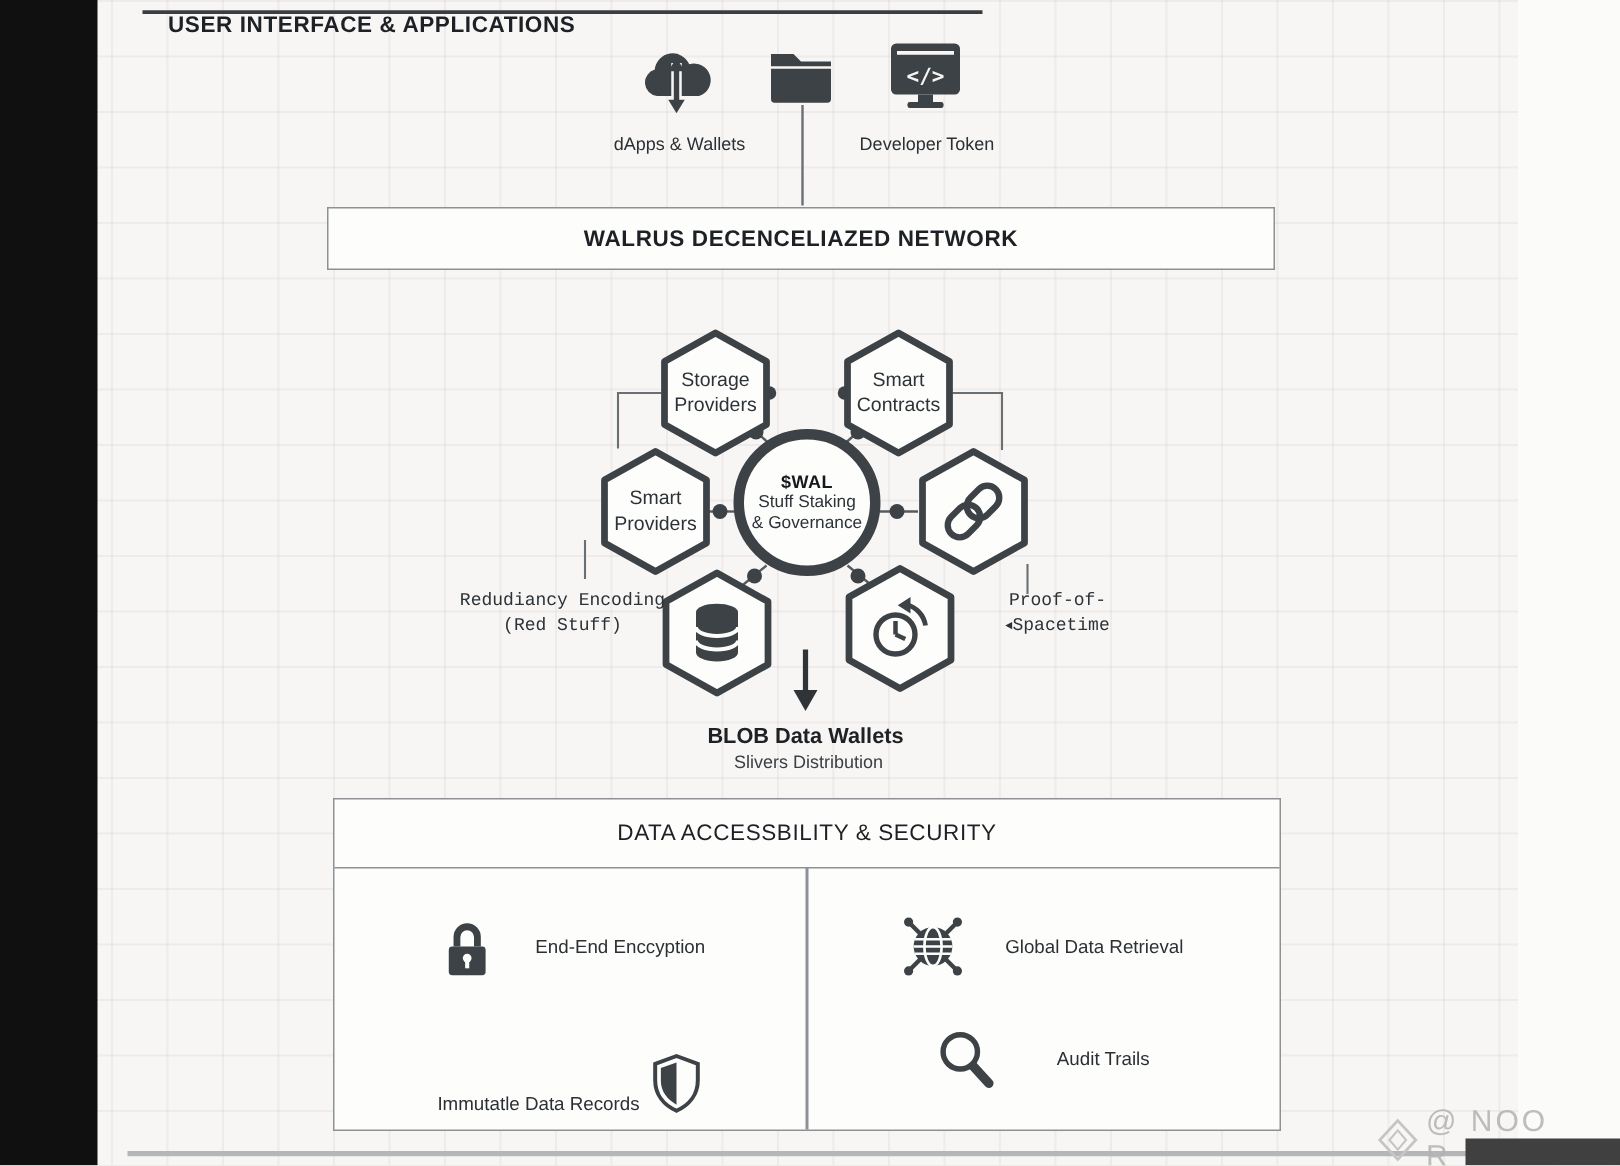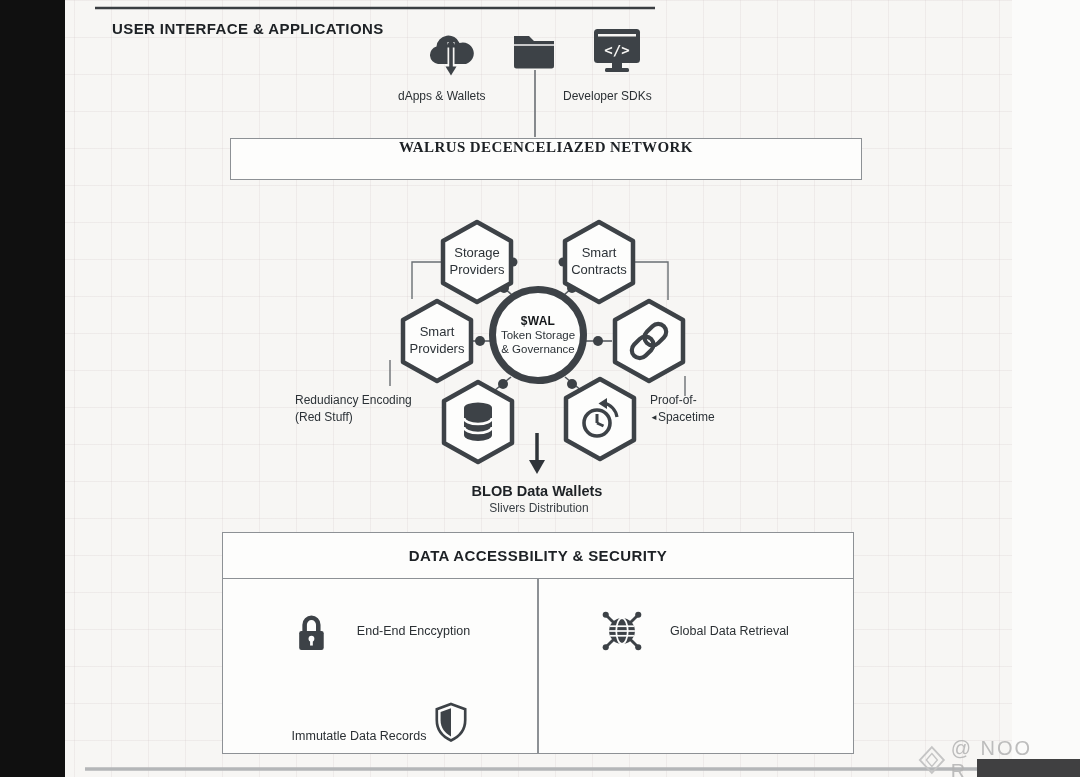--- a/index.html
+++ b/index.html
@@ -9,37 +9,37 @@
     background-image:
       linear-gradient(rgba(205,195,198,0.22) 1px, transparent 1px),
       linear-gradient(90deg, rgba(205,195,198,0.22) 1px, transparent 1px);
     background-size:37px 37px;
     font-family:"Liberation Sans", sans-serif;
     color:#2f353a;
   }
   .abs{position:absolute;}
   .leftbar{left:0;top:0;width:65px;height:777px;background:#101010;}
   .rightwhite{left:1012px;top:0;width:68px;height:777px;background:#fbfbfa;}
-  .page-title{left:112px;top:20px;font-size:15px;font-weight:bold;color:#1d2125;letter-spacing:0.4px;}
-  .icon-label{font-size:12px;color:#2b3034;}
+  .page-title{left:112px;top:8px;font-size:15px;font-weight:bold;color:#1d2125;letter-spacing:0.4px;}
+  .icon-label{font-size:12px;color:#2b3034;text-align:center;}
   .box{background:#fdfdfc;border:1.5px solid #8d9195;}
-  .walrus-box{left:230px;top:138px;width:630px;height:40px;display:flex;justify-content:center;font-family:Liberation Serif, serif;}
+  .walrus-box{left:218px;top:138px;width:630px;height:40px;display:flex;align-items:center;justify-content:center;}
   .walrus-title{font-size:15px;font-weight:bold;color:#1d2125;letter-spacing:0.4px;}
   .hex{width:76px;height:88px;}
   .hex .hex-label{position:absolute;left:0;top:0;width:76px;height:88px;display:flex;flex-direction:column;align-items:center;justify-content:center;font-size:13px;line-height:1.3;color:#2c3237;text-align:center;}
   .hex .hex-icon{position:absolute;left:0;top:0;width:76px;height:88px;display:flex;align-items:center;justify-content:center;}
   .circle{left:489px;top:286px;width:84px;height:84px;border:7px solid #3d4247;border-radius:50%;background:#fdfdfc;display:flex;flex-direction:column;align-items:center;justify-content:center;text-align:center;}
   .token{font-size:12px;font-weight:bold;color:#16191c;letter-spacing:0.3px;}
   .token-sub{font-size:11.5px;color:#2c3237;line-height:1.25;}
-  .side-label{font-size:12px;color:#2c3237;line-height:1.4;}
+  .side-label{font-size:12px;color:#2c3237;text-align:center;line-height:1.4;font-family:Liberation Mono, monospace;}
   .blob-title{left:437px;top:483px;width:200px;text-align:center;font-size:14.5px;font-weight:bold;color:#1d2125;}
   .blob-sub{left:439px;top:501px;width:200px;text-align:center;font-size:12px;color:#3a4045;}
   .sec-box{left:222px;top:532px;width:630px;height:220px;}
   .sec-header{position:absolute;left:0;top:0;width:100%;height:45px;border-bottom:1.5px solid #8d9195;display:flex;align-items:center;justify-content:center;}
-  .sec-title{font-size:15px;font-weight:bold;color:#1d2125;letter-spacing:0.4px;}
+  .sec-title{font-size:15px;font-weight:normal;color:#1d2125;letter-spacing:0.4px;}
   .sec-divider{position:absolute;left:314px;top:45px;width:1.5px;height:175px;background:#8d9195;}
   .sec-cell{position:absolute;display:flex;align-items:center;justify-content:center;}
   .sec-label{font-size:12.5px;color:#2b3034;}
   .watermark{left:918px;top:737px;width:150px;display:flex;align-items:center;gap:5px;color:#c9c9c9;}
   .watermark-text{font-size:20px;letter-spacing:2px;color:rgba(178,178,178,0.85);font-weight:400;}
   .corner-bar{left:977px;top:759px;width:103px;height:18px;background:#404041;}
   svg{display:block;}
 </style>
 </head>
 <body>
@@ -99,21 +99,21 @@
 
   <div class="abs" style="left:591px;top:27px;">
     <svg width="52" height="49" viewBox="0 0 52 49">
       <rect x="3" y="2" width="46" height="34" rx="3.5" fill="#3d4247"></rect>
       <rect x="7" y="7" width="38" height="2.5" fill="#f7f6f4"></rect>
       <text x="26" y="28" text-anchor="middle" font-family="DejaVu Sans Mono, monospace" font-size="14" font-weight="bold" fill="#f7f6f4">&lt;/&gt;</text>
       <rect x="21" y="36" width="10" height="5" fill="#3d4247"></rect>
       <rect x="14" y="41" width="24" height="4" rx="1.5" fill="#3d4247"></rect>
     </svg>
   </div>
-  <div class="abs icon-label" style="left:563px;top:89px;width:110px;">Developer SDKs</div>
+  <div class="abs icon-label" style="left:563px;top:89px;width:110px;">Developer Token</div>
 
   <div class="abs box walrus-box">
     <span class="walrus-title">WALRUS DECENCELIAZED NETWORK</span>
   </div>
 
   <div class="abs hex" style="left:439px;top:218px;">
     <svg width="76" height="88" viewBox="0 0 76 88">
         <polygon points="38,4 72,23 72,65 38,84 4,65 4,23" fill="#fdfdfc" stroke="#3d4247" stroke-width="4.5" stroke-linejoin="round"></polygon>
       </svg>
     <div class="hex-label">
@@ -179,21 +179,21 @@
         <line x1="20" y1="27" x2="20" y2="18" stroke="#3d4247" stroke-width="3"></line>
         <line x1="20" y1="27" x2="26.5" y2="30" stroke="#3d4247" stroke-width="3"></line>
         <path d="M27,7 a17,17 0 0 1 13,14" fill="none" stroke="#3d4247" stroke-width="3.2"></path>
         <polygon points="30,2 30,13 21.5,7.5" fill="#3d4247"></polygon>
       </svg>
     </div>
   </div>
 
   <div class="abs circle">
     <div class="token">$WAL</div>
-    <div class="token-sub">Token Storage</div>
+    <div class="token-sub">Stuff Staking</div>
     <div class="token-sub">&amp; Governance</div>
   </div>
 
   <div class="abs side-label" style="left:295px;top:392px;width:160px;">
     <div>Redudiancy Encoding</div>
     <div>(Red Stuff)</div>
   </div>
 
   <div class="abs side-label" style="left:650px;top:392px;width:110px;">
     <div>Proof-of-</div>
@@ -241,20 +241,27 @@
     </div>
 
     <div class="sec-cell" style="left:20px;top:135px;width:275px;height:75px;gap:7px;align-items:flex-end;">
       <span class="sec-label">Immutatle Data Records</span>
       <svg width="36" height="42" viewBox="0 0 38 44">
         <path d="M19,3 L34,8.5 V20 C34,30 28,37.5 19,41.5 C10,37.5 4,30 4,20 V8.5 Z" fill="#fdfdfc" stroke="#3d4247" stroke-width="2.8"></path>
         <path d="M19,7.5 L8,11.5 V20.5 C8,28 12.5,33.8 19,37.3 Z" fill="#3d4247"></path>
       </svg>
     </div>
 
+    <div class="sec-cell" style="left:334px;top:135px;width:275px;height:75px;gap:40px;">
+      <svg width="42" height="42" viewBox="0 0 44 44">
+        <circle cx="18" cy="17" r="12" fill="none" stroke="#3d4247" stroke-width="3.8"></circle>
+        <line x1="27" y1="27" x2="38" y2="39" stroke="#3d4247" stroke-width="6.5" stroke-linecap="round"></line>
+      </svg>
+      <span class="sec-label">Audit Trails</span>
+    </div>
   </div>
 
   <div class="abs watermark">
     <svg width="28" height="30" viewBox="0 0 30 32">
       <polygon points="15,2 28,16 15,30 2,16" fill="none" stroke="#c5c5c5" stroke-width="2"></polygon>
       <polygon points="15,9 21,16 15,23 9,16" fill="none" stroke="#c5c5c5" stroke-width="1.5"></polygon>
     </svg>
     <span class="watermark-text">@ NOO R_</span>
   </div>
 

